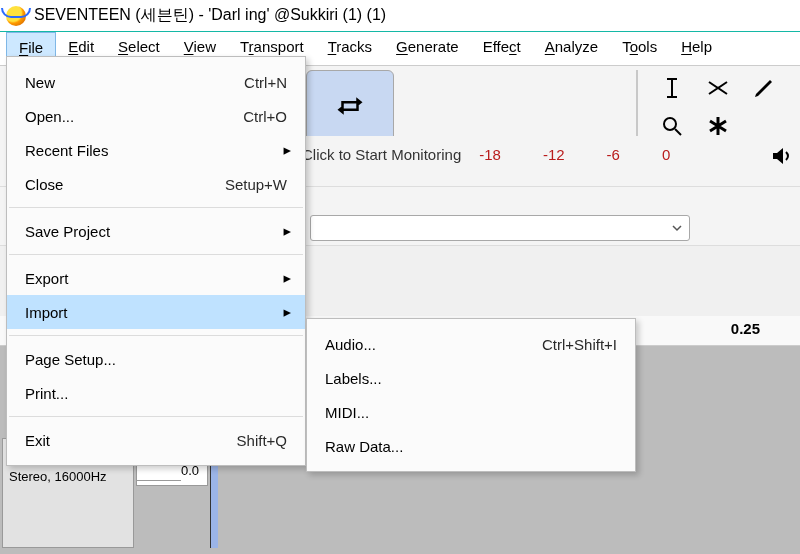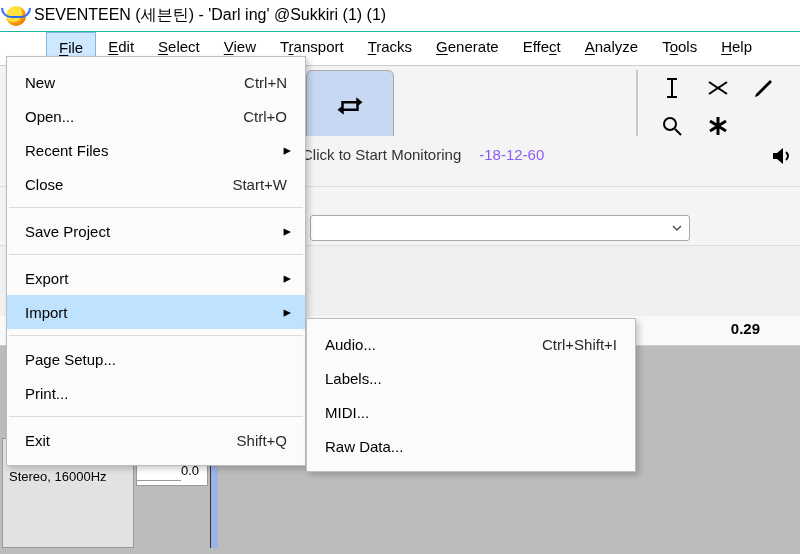--- a/index.html
+++ b/index.html
@@ -5,36 +5,36 @@
 * { box-sizing: border-box; margin: 0; padding: 0; font-family: "Segoe UI", Tahoma, sans-serif; }
 body { width: 800px; height: 554px; background: #f0f0f0; overflow: hidden; position: relative; font-size: 15px; }
 
 .titlebar { height: 32px; display: flex; align-items: center; background: #fff; border-bottom: 1px solid #14b8a6; padding-left: 6px; }
 .titlebar .logo { width: 20px; height: 20px; border-radius: 50%; background: radial-gradient(circle at 35% 35%, #ffe13d 0 45%, #ff9a00 55%, #bf4f00 100%); position: relative; margin-right: 8px; }
 .titlebar .logo::before { content: ""; position: absolute; width: 26px; height: 8px; border: 2px solid #2b6bff; border-top: none; border-bottom-left-radius: 14px; border-bottom-right-radius: 14px; top: 2px; left: -5px; }
 .titlebar .title { color: #000; font-size: 16px; }
 
 .menubar { height: 34px; background: #fff; display: flex; align-items: stretch; padding: 0 6px; gap: 0; border-bottom: 1px solid #ccc; }
 .menubar .mi { padding: 6px 12px; cursor: default; }
-.menubar .mi.open { background: #cde8ff; border: 1px solid #7fb7e6; margin-left: 40px; }
+.menubar .mi.open { background: #cde8ff; border: 1px solid #7fb7e6; }
 .menubar .ul { text-decoration: underline; text-underline-offset: 2px; }
 
 .toolbar-wrap { background: #f4f4f4; position: relative; }
 .transport { position: absolute; left: 106px; top: 4px; display: flex; gap: 12px; }
 .tbtn { width: 88px; height: 72px; background: #c8d8f2; border: 1px solid #a8a8a8; border-radius: 6px; display: flex; align-items: center; justify-content: center; }
 .tbtn svg { width: 30px; height: 30px; }
 .record-dot { width: 26px; height: 26px; border-radius: 50%; background: radial-gradient(circle at 35% 35%, #ff7a7a, #e40000); }
 .tool-sep { position: absolute; left: 636px; top: 4px; width: 2px; height: 72px; background: #c8c8c8; }
 .toolbox { position: absolute; left: 650px; top: 4px; display: grid; grid-template-columns: 44px 44px 44px; grid-template-rows: 36px 36px; gap: 2px; }
 .tbx { border: 1px solid transparent; display: flex; align-items: center; justify-content: center; }
 .tbx svg { width: 24px; height: 24px; }
 
 .meter-row { position: absolute; left: 302px; top: 70px; right: 0; height: 36px; display: flex; align-items: center; background: #f4f4f4; }
 .meter-label { font-size: 15px; color: #333; }
-.meter-ticks { display: flex; margin-left: 18px; color: #8b5cf6; font-size: 15px; }
+.meter-ticks { display: flex; gap: 42px; margin-left: 18px; color: #b91c1c; font-size: 15px; }
 .spk { position: absolute; right: 6px; top: 78px; }
 
 .devicebar { position: absolute; left: 0; top: 120px; right: 0; height: 60px; background: #f4f4f4; border-top: 1px solid #ddd; border-bottom: 1px solid #ddd; }
 .devcombo { position: absolute; left: 310px; right: 110px; top: 28px; height: 26px; background: #fff; border: 1px solid #a8a8a8; border-radius: 3px; display: flex; align-items: center; justify-content: flex-end; padding-right: 6px; }
 .devcombo svg { width: 12px; height: 12px; }
 
 .ruler { position: absolute; left: 0; top: 184px; right: 0; height: 30px; background: #f9f9f9; border-bottom: 1px solid #ccc; }
 .ruler .tick { position: absolute; right: 40px; top: 4px; font-weight: 700; }
 
 .trackarea { position: absolute; left: 0; top: 214px; right: 0; bottom: 0; background: #bcbcbc; }
@@ -146,21 +146,21 @@
   <div class="devicebar">
     <div class="devcombo">
       <svg viewBox="0 0 12 12">
           <path d="M2 4 L6 8 L10 4" stroke="#555" stroke-width="1.5" fill="none"></path>
         </svg>
     </div>
   </div>
 </div>
 
 <div class="ruler" style="top:316px;">
-  <div class="tick">0.29</div>
+  <div class="tick">0.25</div>
 </div>
 
 <div class="trackarea" style="top:346px;">
   <div class="trackpanel">
     <div class="slider">
         <div class="thumb"></div>
       </div>
     <div class="info">Stereo, 16000Hz</div>
   </div>
   <div class="gauge">
@@ -178,21 +178,21 @@
   <div class="dd-row">
       <span class="lbl"><span class="ul">O</span>pen...</span>
       <span class="sc">Ctrl+O</span>
     </div>
   <div class="dd-row">
       <span class="lbl">Recent <span class="ul">F</span>iles</span>
       <span class="arr">▸</span>
     </div>
   <div class="dd-row">
       <span class="lbl"><span class="ul">C</span>lose</span>
-      <span class="sc">Start+W</span>
+      <span class="sc">Setup+W</span>
     </div>
   <div class="dd-sep"></div>
   <div class="dd-row">
       <span class="lbl"><span class="ul">S</span>ave Project</span>
       <span class="arr">▸</span>
     </div>
   <div class="dd-sep"></div>
   <div class="dd-row">
       <span class="lbl"><span class="ul">E</span>xport</span>
       <span class="arr">▸</span>

